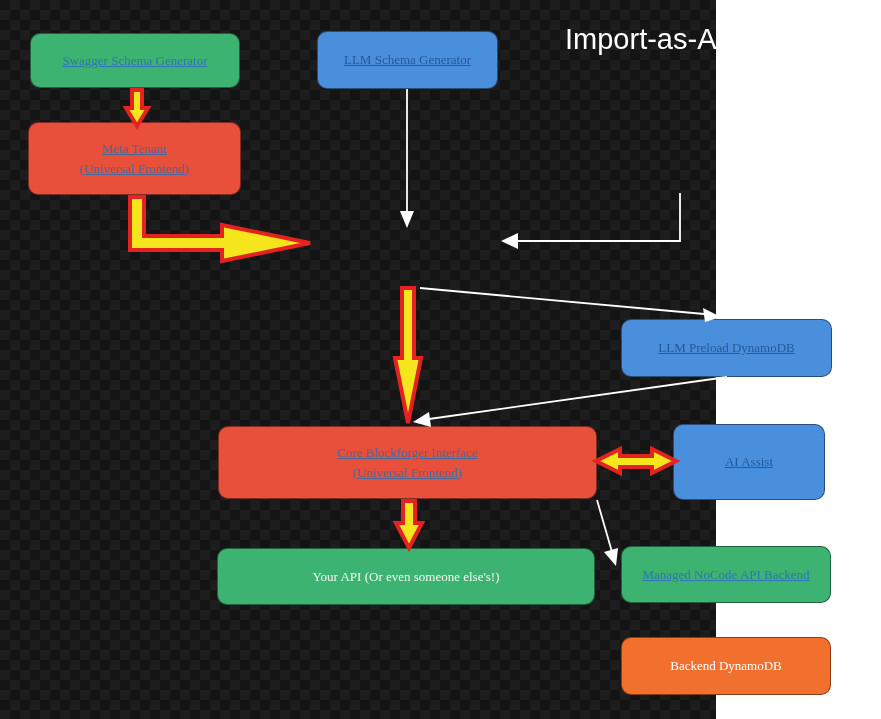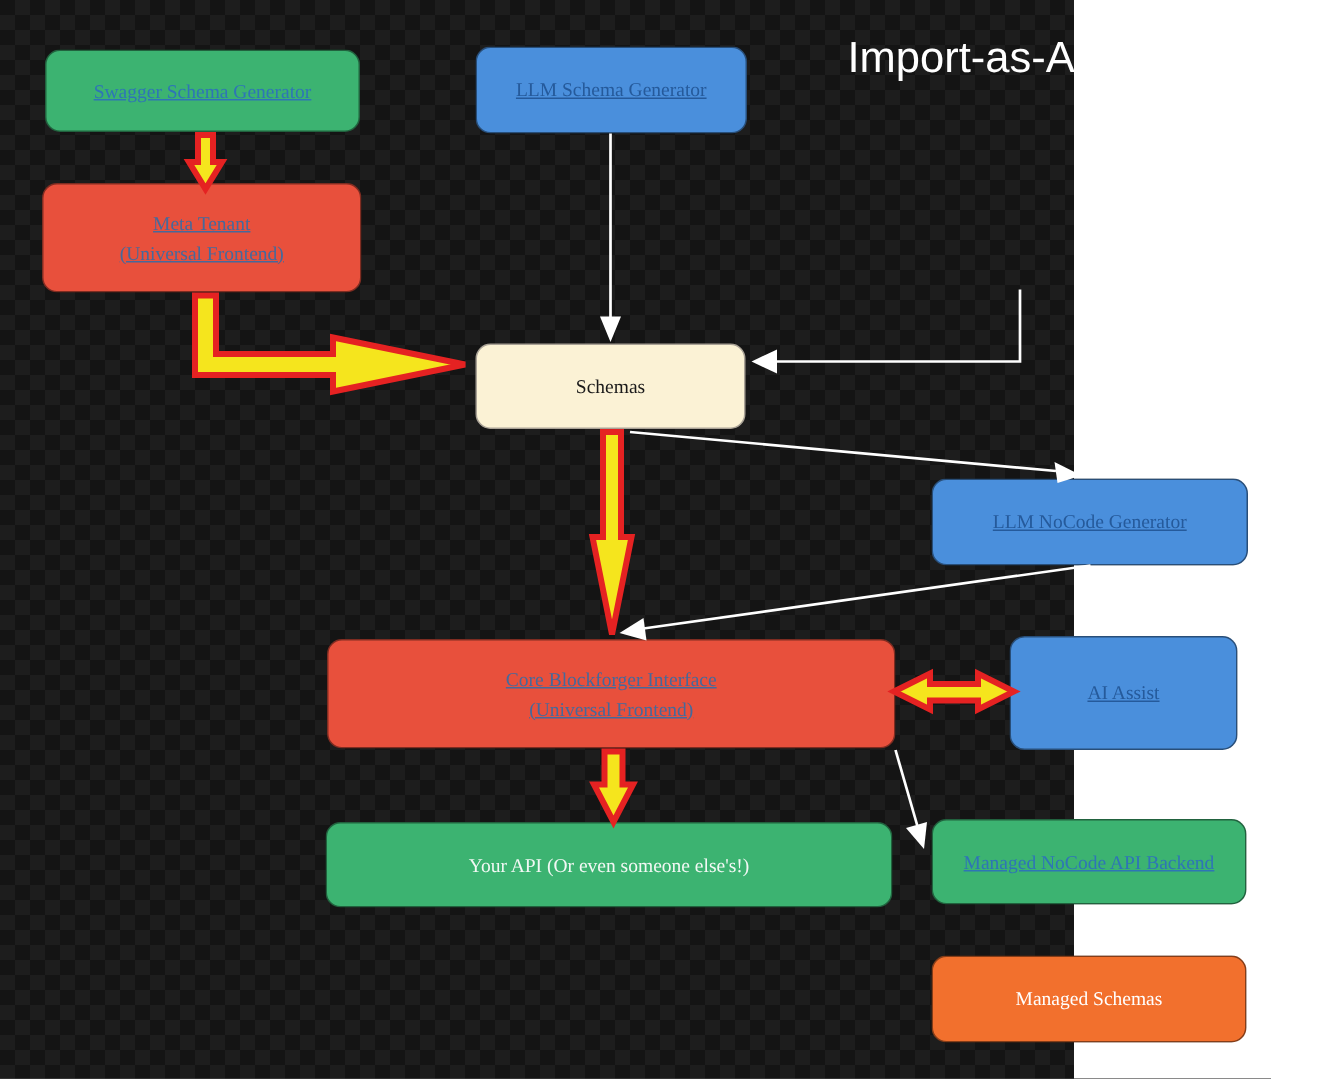--- a/index.html
+++ b/index.html
@@ -66,47 +66,44 @@
   <div class="node n1" style="background: rgb(74, 143, 220);">
     <span class="lbl link" style="color: rgb(37, 90, 155);">LLM Schema Generator</span>
   </div>
 
 
   <div class="node n3" style="background: rgb(232, 80, 60);">
     <span class="lbl link" style="color: rgb(69, 105, 156);">Meta Tenant</span>
     <span class="lbl link" style="color: rgb(69, 105, 156);">(Universal Frontend)</span>
   </div>
 
-  <div class="node n4" style="background: rgb(251, 242, 213);">
-    <span class="lbl" style="color: rgb(26, 26, 26);">Schemas</span>
-  </div>
 
   <div class="node n5" style="background: rgb(74, 143, 220);">
-    <span class="lbl link" style="color: rgb(37, 90, 155);">LLM NoCode Generator</span>
+    <span class="lbl link" style="color: rgb(37, 90, 155);">LLM Preload DynamoDB</span>
   </div>
 
   <div class="node n6" style="background: rgb(232, 80, 60);">
     <span class="lbl link" style="color: rgb(69, 105, 156);">Core Blockforger Interface</span>
     <span class="lbl link" style="color: rgb(69, 105, 156);">(Universal Frontend)</span>
   </div>
 
   <div class="node n7" style="background: rgb(74, 143, 220);">
     <span class="lbl link" style="color: rgb(37, 90, 155);">AI Assist</span>
   </div>
 
   <div class="node n8" style="background: rgb(60, 179, 113);">
     <span class="lbl" style="color: rgb(242, 248, 244);">Your API (Or even someone else's!)</span>
   </div>
 
   <div class="node n9" style="background: rgb(60, 179, 113);">
     <span class="lbl link" style="color: rgb(46, 117, 182);">Managed NoCode API Backend</span>
   </div>
 
   <div class="node n10" style="background: rgb(242, 112, 45);">
-    <span class="lbl" style="color: rgb(255, 255, 255);">Managed Schemas</span>
+    <span class="lbl" style="color: rgb(255, 255, 255);">Backend DynamoDB</span>
   </div>
 
   <svg class="edges" viewBox="0 0 881 719">
 
     <g>
       <line class="edge" x1="407" y1="89" x2="407" y2="212"></line>
       <polygon class="head" points="407,228 400,211 414,211"></polygon>
     </g>
     <g>
       <polyline class="edge" points="680,193 680,241 517,241"></polyline>

